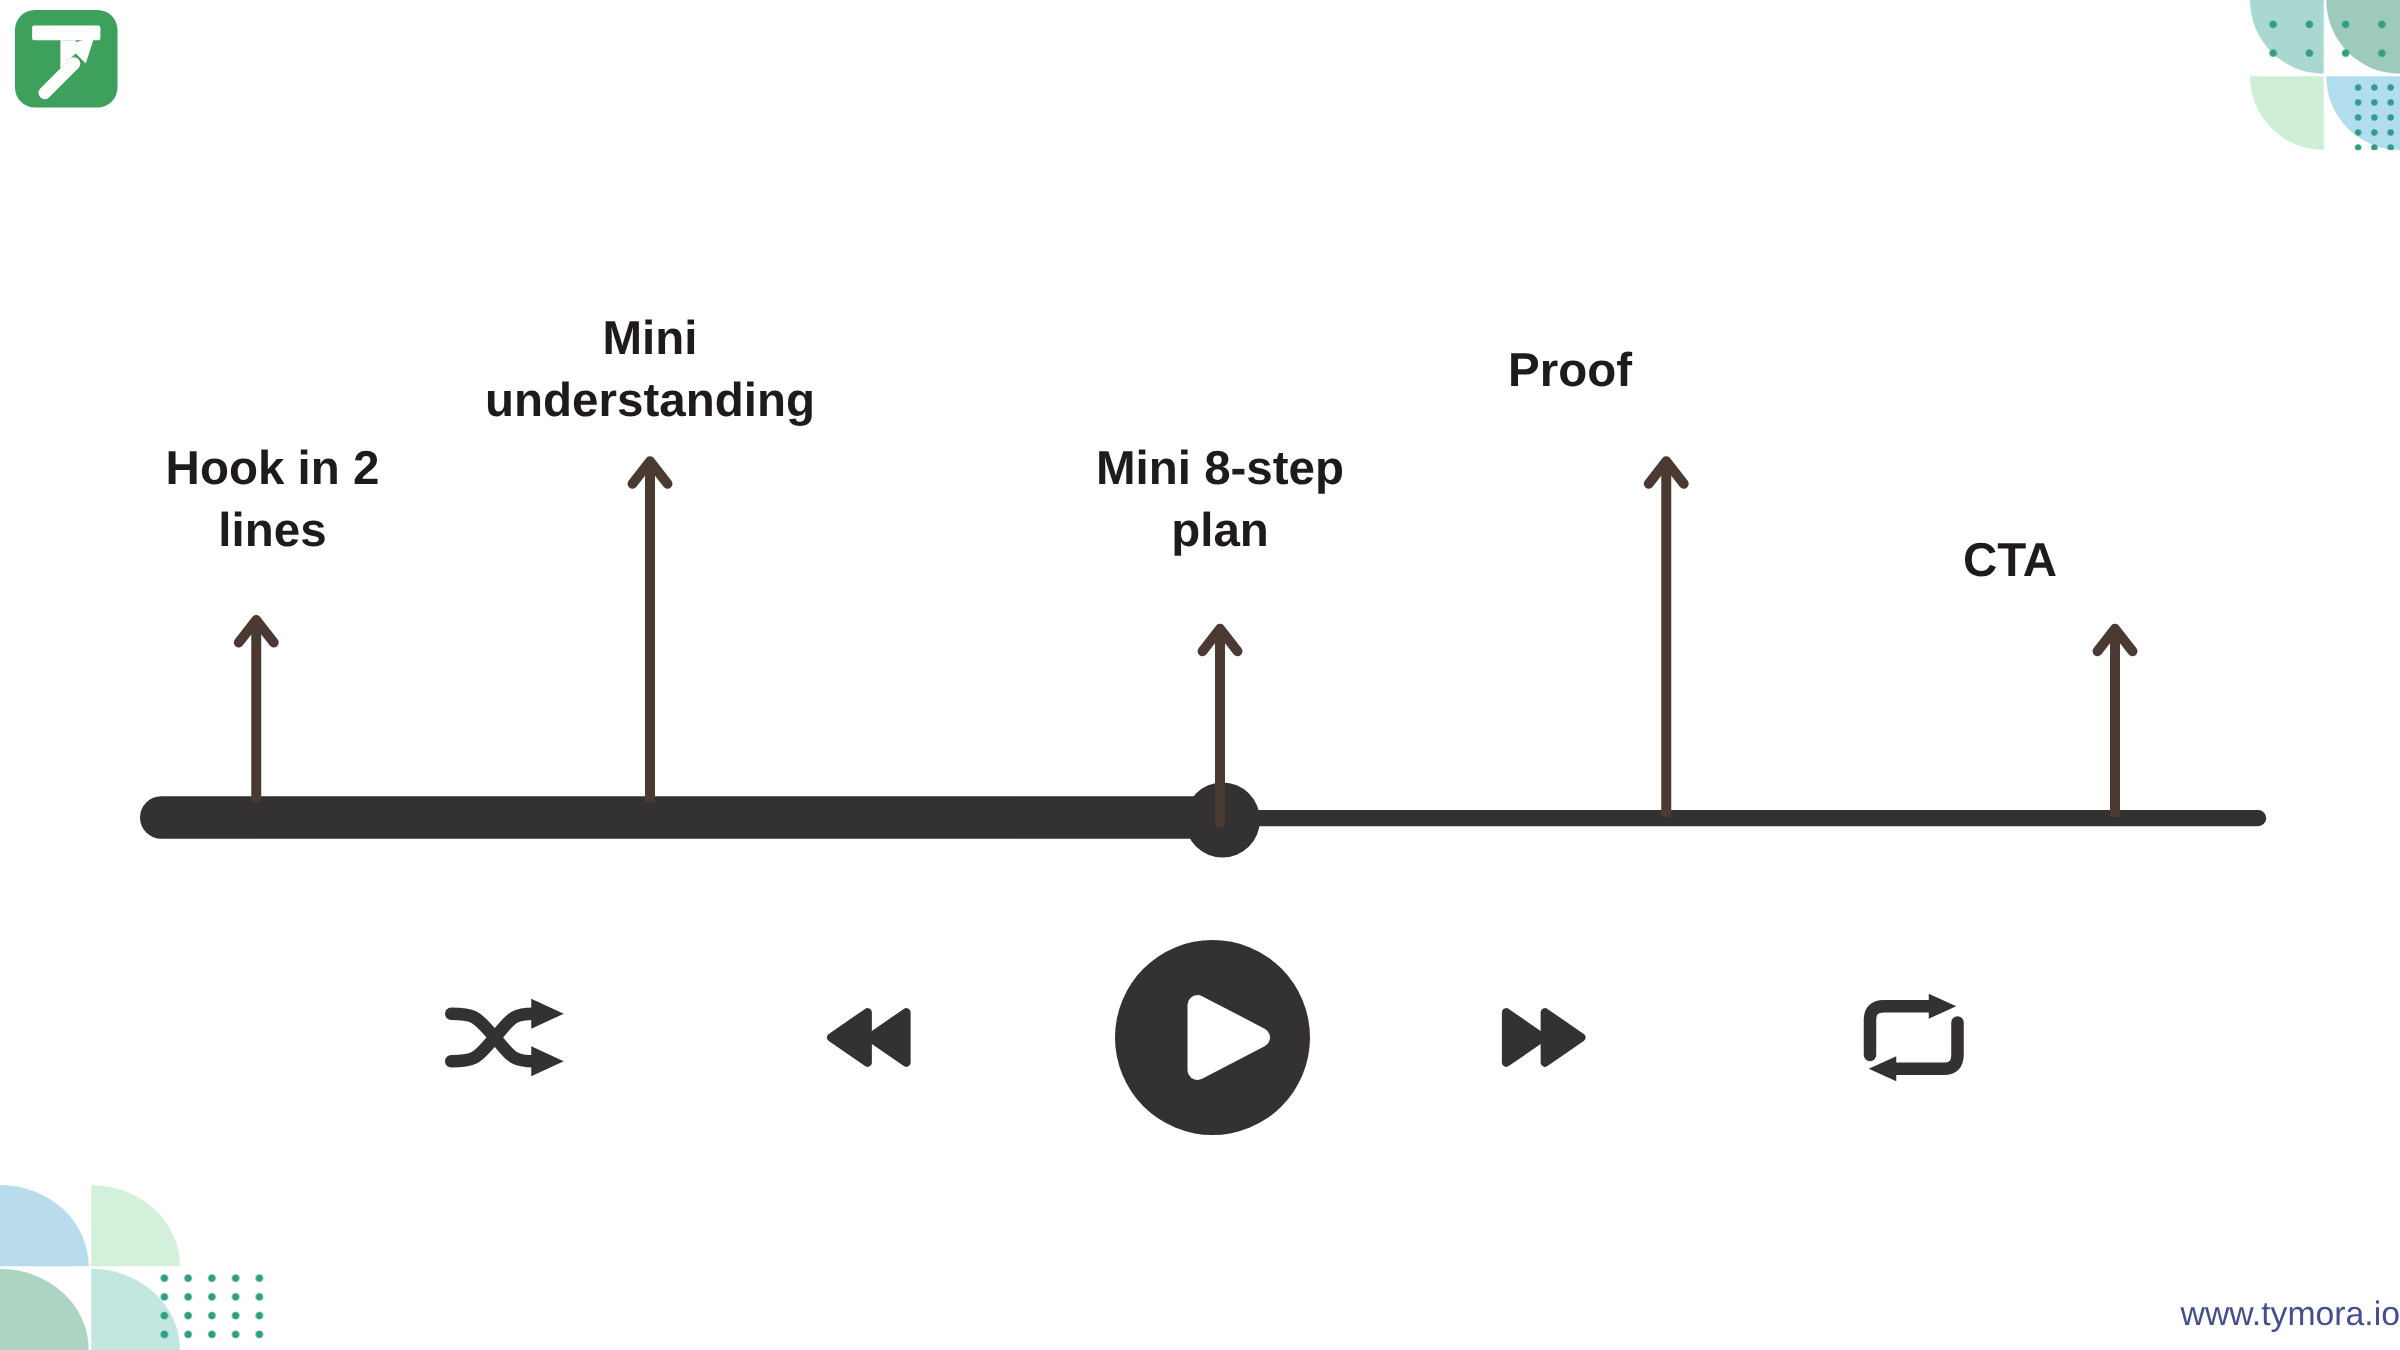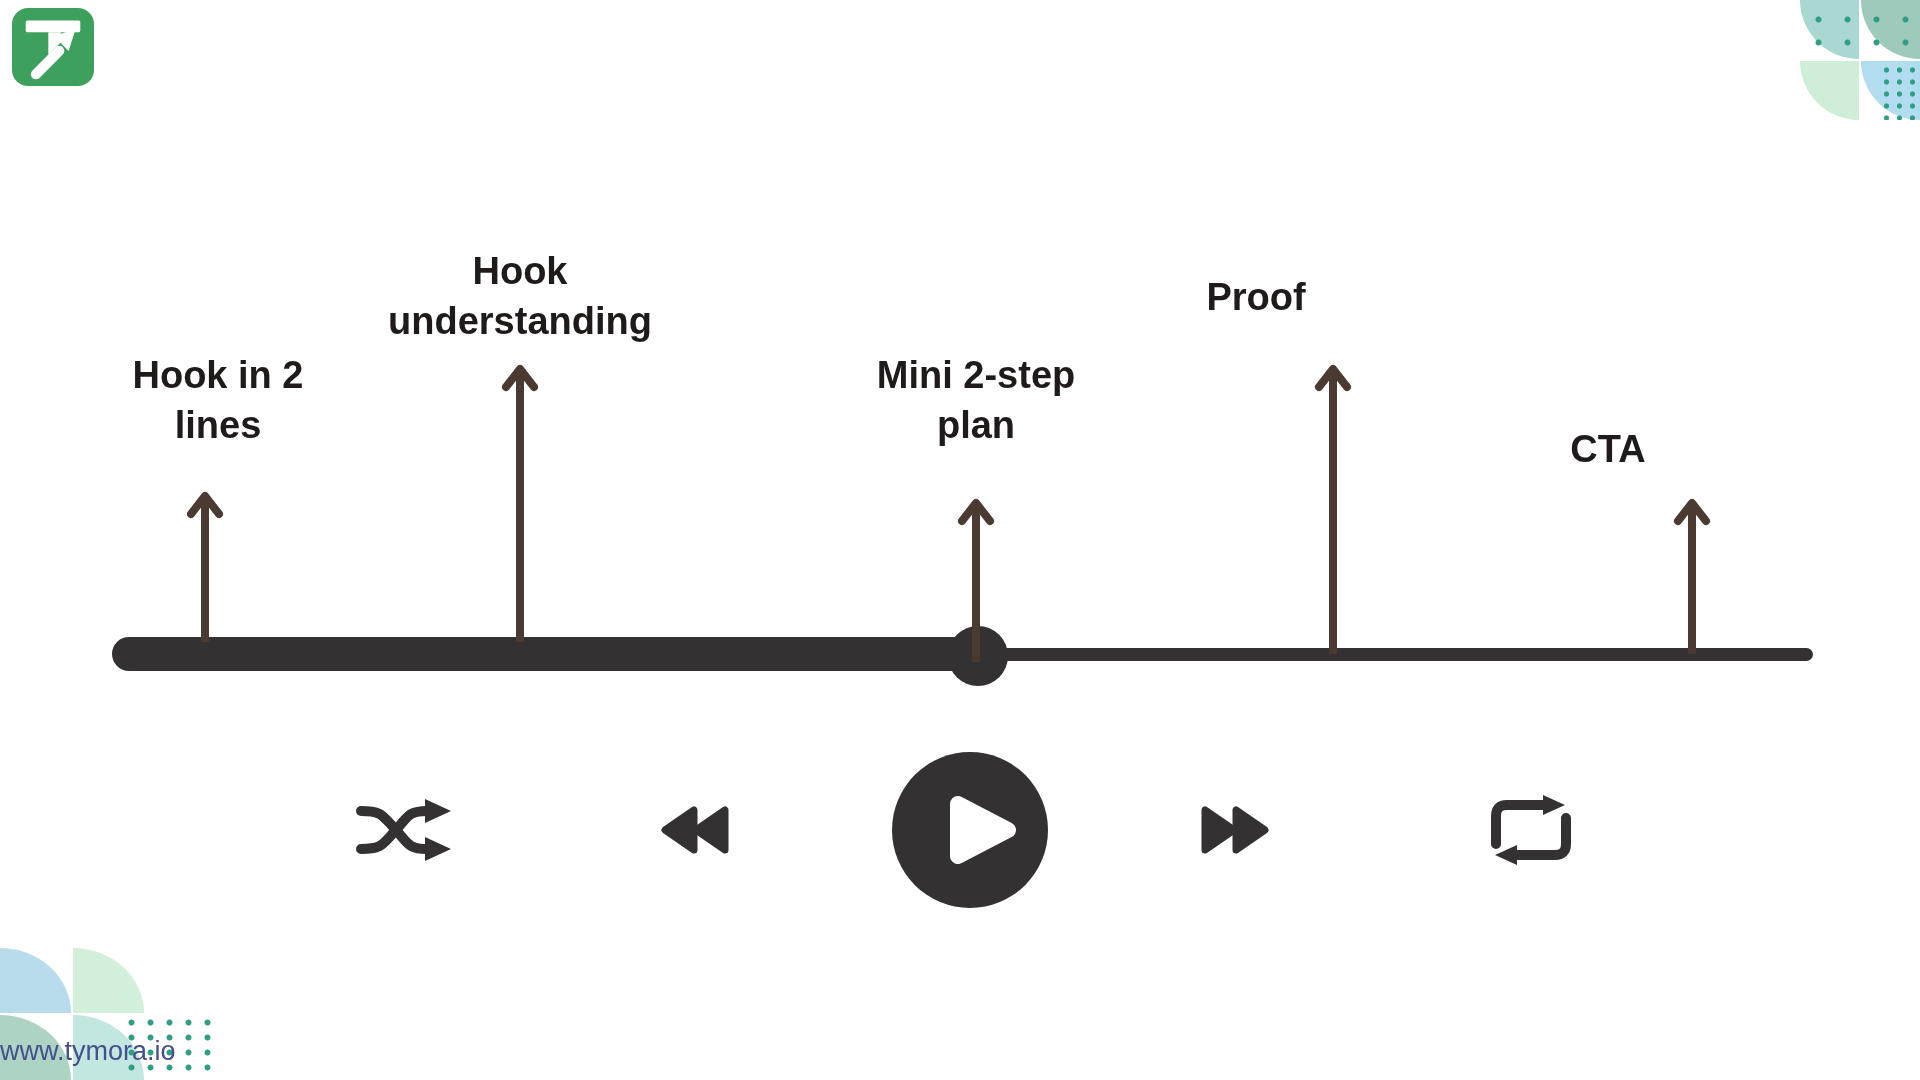--- a/index.html
+++ b/index.html
@@ -79,21 +79,21 @@
   #arr5{left:1670px;top:495px}
   
   .control{position:absolute;color:var(--charcoal,#343132);cursor:pointer;line-height:0}
   .ctl-shuffle{left:356px;top:796px}
   .ctl-rewind{left:660px;top:803px}
   .ctl-play{left:892px;top:752px}
   .ctl-forward{left:1198px;top:803px}
   .ctl-repeat{left:1487px;top:793px}
   
   .footer{
-    position:absolute;left:0;right:0;top:1036px;text-align:left;
+    position:absolute;left:0;right:0;top:1036px;text-align:right;
     font-size:27px;color:var(--footer-text,#44508e);cursor:pointer;
   }
 </style>
 </head>
 <body style="background: rgb(255, 255, 255);">
 
 <div class="logo">
   <svg width="82" height="78" viewBox="0 0 100 100">
     <rect x="15" y="16" width="70" height="15" rx="2" fill="#fff"></rect>
     <polygon points="44,31 60,31 60,44 44,60" fill="#fff"></polygon>
@@ -123,23 +123,23 @@
   <div class="dots"></div>
 </div>
 
 <div>
   <div class="bar-played"></div>
   <div class="bar-rest"></div>
   <div class="knob"></div>
 
   <div id="lbl1" class="marker-label">Hook in 2
 lines</div>
-  <div id="lbl2" class="marker-label">Hook
+  <div id="lbl2" class="marker-label">Mini
 understanding</div>
-  <div id="lbl3" class="marker-label">Mini 2-step
+  <div id="lbl3" class="marker-label">Mini 8-step
 plan</div>
   <div id="lbl4" class="marker-label">Proof</div>
   <div id="lbl5" class="marker-label">CTA</div>
 
   <svg id="arr1" class="marker-arrow" width="44" height="154" viewBox="0 0 44 154">
     <line x1="22" y1="12" x2="22" y2="154" stroke="currentColor" stroke-width="8"></line>
     <path d="M8,26 L22,8 L36,26" fill="none" stroke="currentColor" stroke-width="8" stroke-linecap="round" stroke-linejoin="round"></path>
   </svg>
   <svg id="arr2" class="marker-arrow" width="44" height="281" viewBox="0 0 44 281">
     <line x1="22" y1="12" x2="22" y2="281" stroke="currentColor" stroke-width="8"></line>

